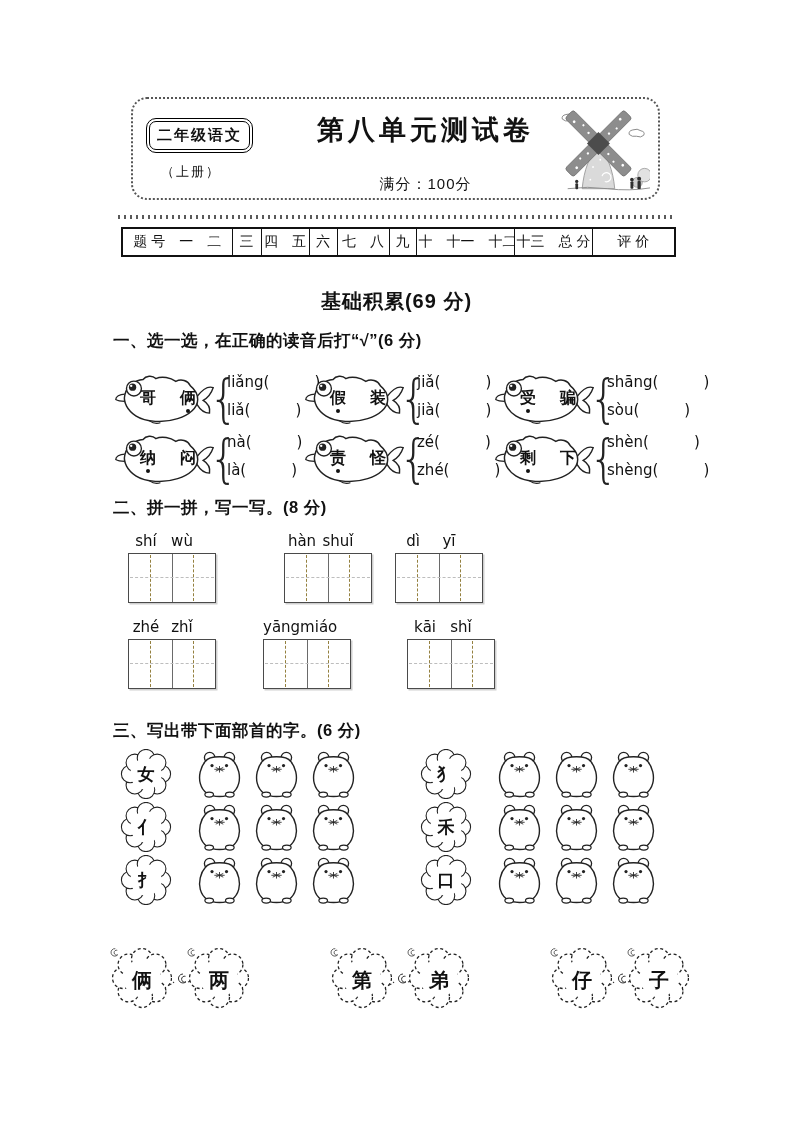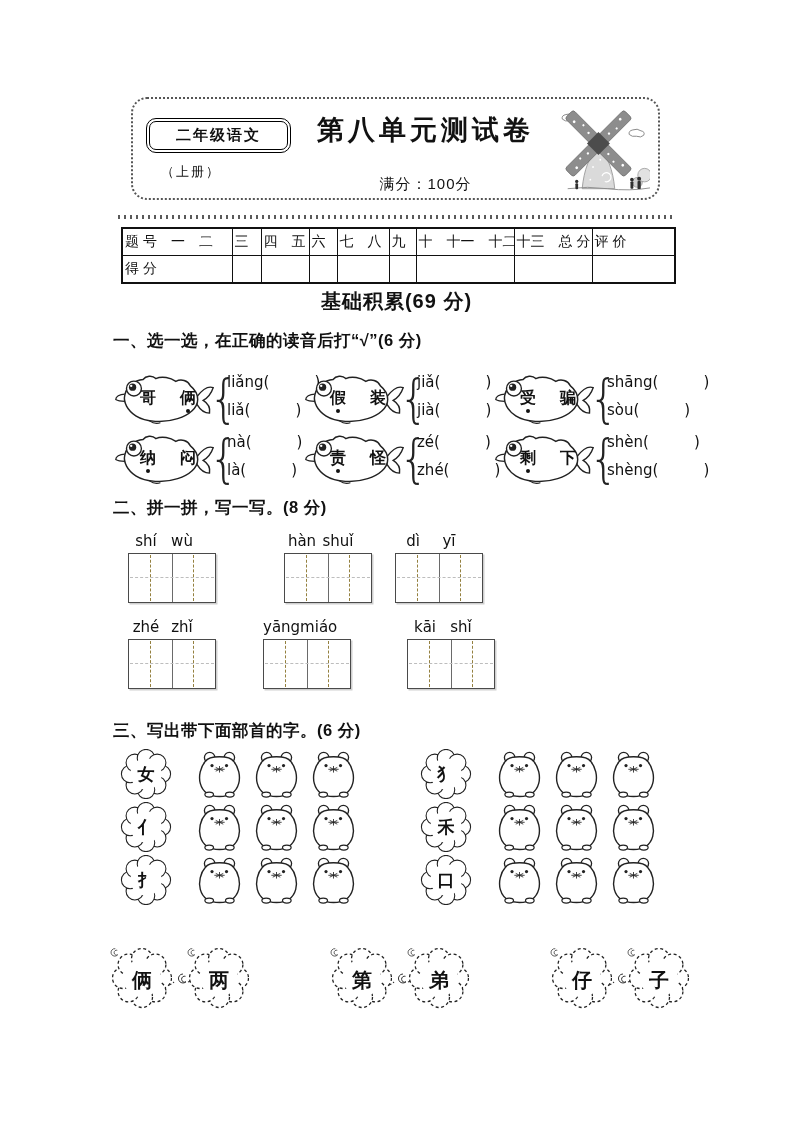--- a/index.html
+++ b/index.html
@@ -2,32 +2,32 @@
 <html><head>
 <meta charset="utf-8">
 <style>
   html,body{margin:0;padding:0;background:#e9e9e9;}
   body{font-family:"Liberation Sans",sans-serif;color:#111;}
   #page{position:relative;width:793px;height:1122px;background:#fff;margin:0 auto;overflow:hidden;}
   .py{font-family:"DejaVu Sans",sans-serif;}
 
   
   #header-box{position:absolute;left:131px;top:97px;width:525px;height:99px;border:2.5px dotted #555;border-radius:16px;}
-  #grade-box{position:absolute;left:16px;top:22px;padding:4px 26px;border:1.6px solid #000;border-radius:7px;outline:1.6px solid #000;outline-offset:2.5px;font-size:15px;font-weight:700;letter-spacing:2px;background:#fff;}
+  #grade-box{position:absolute;left:16px;top:22px;padding:4px 7px;border:1.6px solid #000;border-radius:7px;outline:1.6px solid #000;outline-offset:2.5px;font-size:15px;font-weight:700;letter-spacing:2px;background:#fff;}
   #volume{position:absolute;left:28px;top:64px;font-size:13px;letter-spacing:2px;}
   #paper-title{position:absolute;left:130px;right:70px;top:13px;text-align:center;font-size:27px;font-weight:800;letter-spacing:4px;}
   #full-score{position:absolute;left:130px;right:70px;top:76px;text-align:center;font-size:15px;letter-spacing:1px;}
   #windmill{position:absolute;right:8px;top:4px;width:104px;height:90px;}
 
   #separator{position:absolute;left:118px;top:215px;width:557px;height:4px;
     background:repeating-linear-gradient(90deg,#5a5a5a 0 1.6px,transparent 1.6px 6px);}
 
   
   #score-table{position:absolute;left:121px;top:227px;width:553px;border-collapse:collapse;table-layout:fixed;border:2px solid #111;}
-  #score-table td{border:1.2px solid #111;height:26px;font-size:14px;padding:0 2px;white-space:nowrap;overflow:hidden;}
+  #score-table td{border:1.2px solid #111;height:26px;text-align:center;font-size:14px;padding:0 2px;white-space:nowrap;overflow:hidden;}
 
   
   #section-title{position:absolute;left:0;width:793px;top:288px;text-align:center;font-size:20px;font-weight:700;letter-spacing:1px;}
   .q-title{position:absolute;left:113px;font-size:16.5px;font-weight:600;letter-spacing:0.5px;text-align:center;}
   #q1-title{top:330px;} #q2-title{top:497px;} #q3-title{top:720px;} #q4-title{top:914px;}
 
   
   .fish-block{position:absolute;width:190px;height:58px;}
   #fish-0{left:113px;top:371px;} #fish-1{left:303px;top:371px;} #fish-2{left:493px;top:371px;}
   #fish-3{left:113px;top:431px;} #fish-4{left:303px;top:431px;} #fish-5{left:493px;top:431px;}
@@ -202,31 +202,20 @@
       <td>题 号　一　二</td>
       <td>三</td>
       <td>四　五</td>
       <td>六</td>
       <td>七　八</td>
       <td>九</td>
       <td>十　十一　十二</td>
       <td>十三　总 分</td>
       <td>评 价</td>
     </tr>
-    <tr>
-      <td>得 分</td>
-      <td></td>
-      <td></td>
-      <td></td>
-      <td></td>
-      <td></td>
-      <td></td>
-      <td></td>
-      <td></td>
-    </tr>
   </tbody>
     </table>
 
   <div id="section-title">基础积累(69 分)</div>
 
   <div id="q1-title" class="q-title">一、选一选，在正确的读音后打“√”(6 分)</div>
 
   <div id="fish-0" class="fish-block">
     <svg class="fish-svg">
         <use href="#sym-fish"></use>

